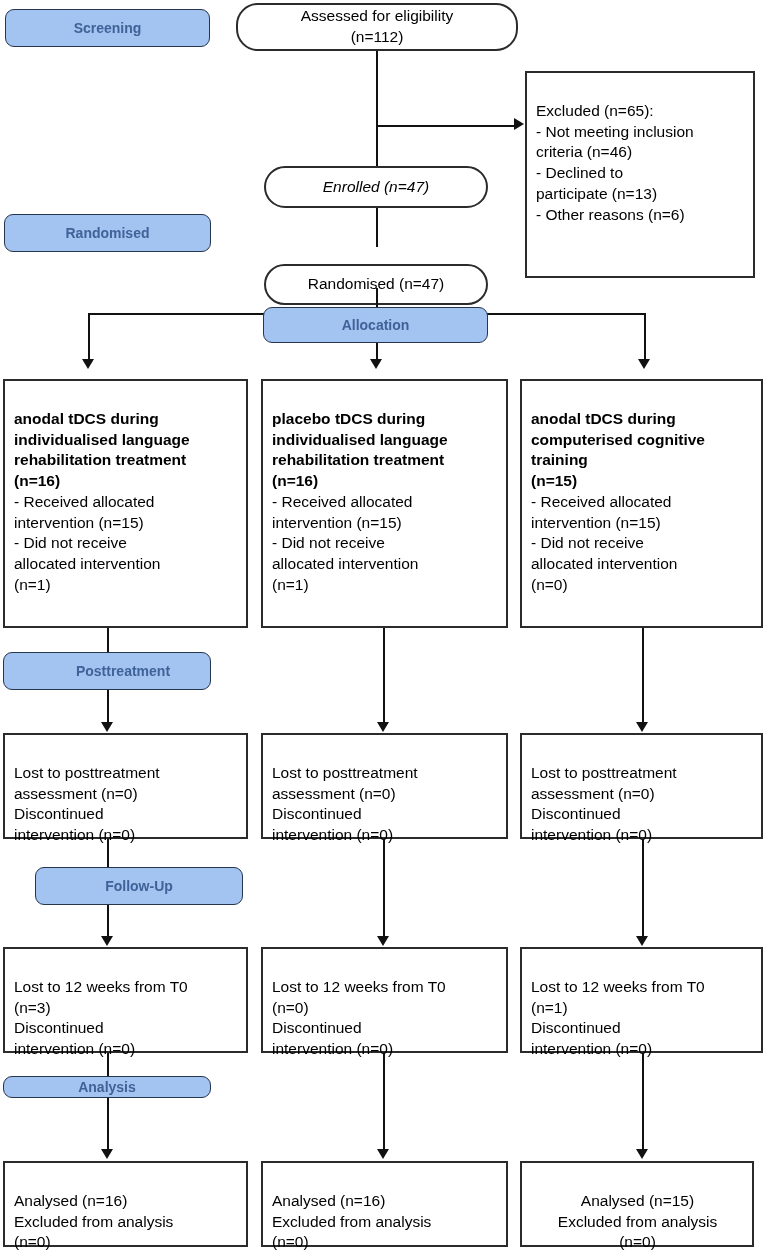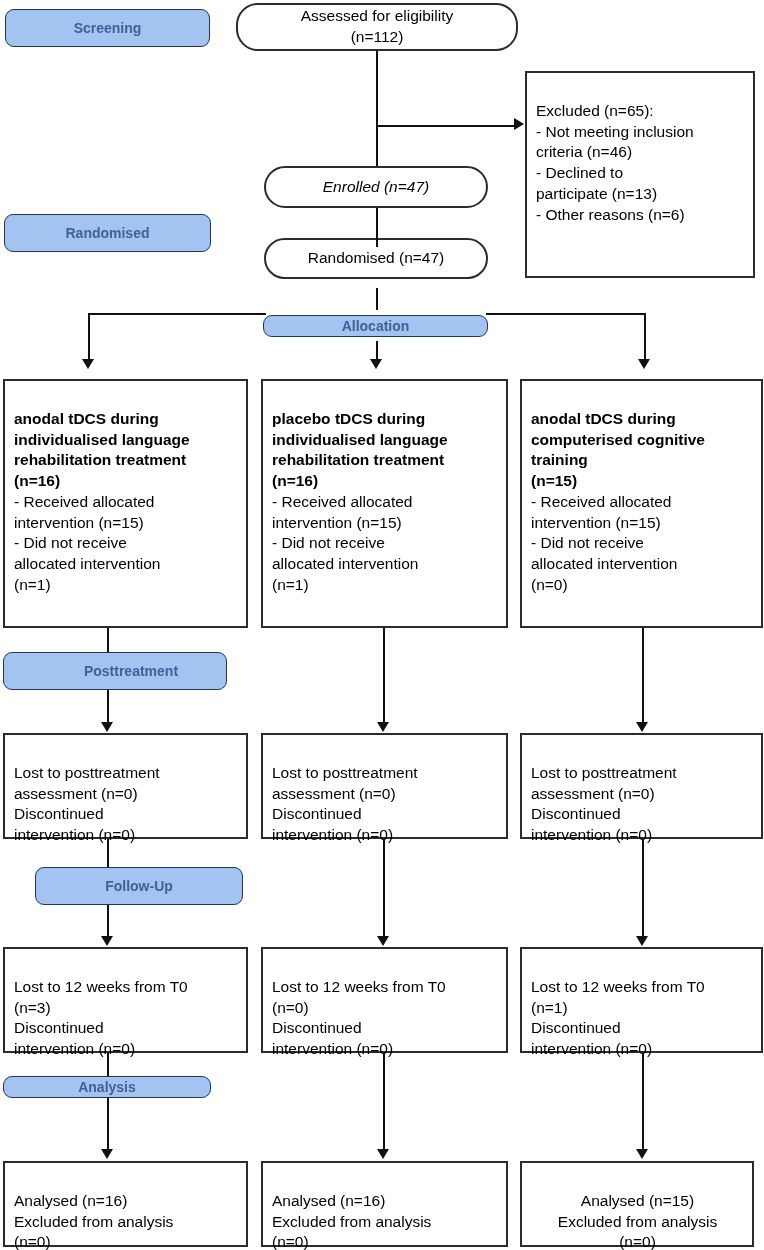--- a/index.html
+++ b/index.html
@@ -102,25 +102,25 @@
 <div id="canvas">
 
   <div class="stage" style="left:5px; top:9px; width:205px; height:38px;">
     <span>Screening</span>
   </div>
 
   <div class="stage" style="left:4px; top:214px; width:207px; height:38px;">
     <span>Randomised</span>
   </div>
 
-  <div class="stage" style="left:263px; top:315px; width:225px; height:22px;">
+  <div class="stage" style="left:263px; top:307px; width:225px; height:36px;">
     <span>Allocation</span>
   </div>
 
-  <div class="stage" style="left:3px; top:652px; width:224px; height:38px;padding-left:32px;">
+  <div class="stage" style="left:3px; top:652px; width:208px; height:38px;padding-left:32px;">
     <span>Posttreatment</span>
   </div>
 
   <div class="stage" style="left:3px; top:867px; width:208px; height:38px;margin-left:32px;">
     <span>Follow-Up</span>
   </div>
 
   <div class="stage" style="left:3px; top:1076px; width:208px; height:22px;">
     <span>Analysis</span>
   </div>
@@ -143,21 +143,21 @@
 participate (n=13)
 - Other reasons (n=6)</span>
   </div>
 
   <div class="box center" style="left:264px; top:166px; width:224px; height:42px;font-style:italic;">
     <span>Enrolled (n=47)</span>
   </div>
 
   <div class="vline" style="left:376px; top:208px; height:39px;"></div>
 
-  <div class="box center" style="left:264px; top:238px; width:224px; height:41px;">
+  <div class="box center" style="left:264px; top:264px; width:224px; height:41px;">
     <span>Randomised (n=47)</span>
   </div>
 
   <div class="vline" style="left:376px; top:288px; height:22px;"></div>
 
   <div class="hline" style="left:88px; top:313px; width:178px;"></div>
   <div class="hline" style="left:486px; top:313px; width:160px;"></div>
 
   <div class="vline" style="left:88px; top:313px; height:48px;"></div>
   <div class="arrow-down" style="left:82px; top:359px;"></div>

